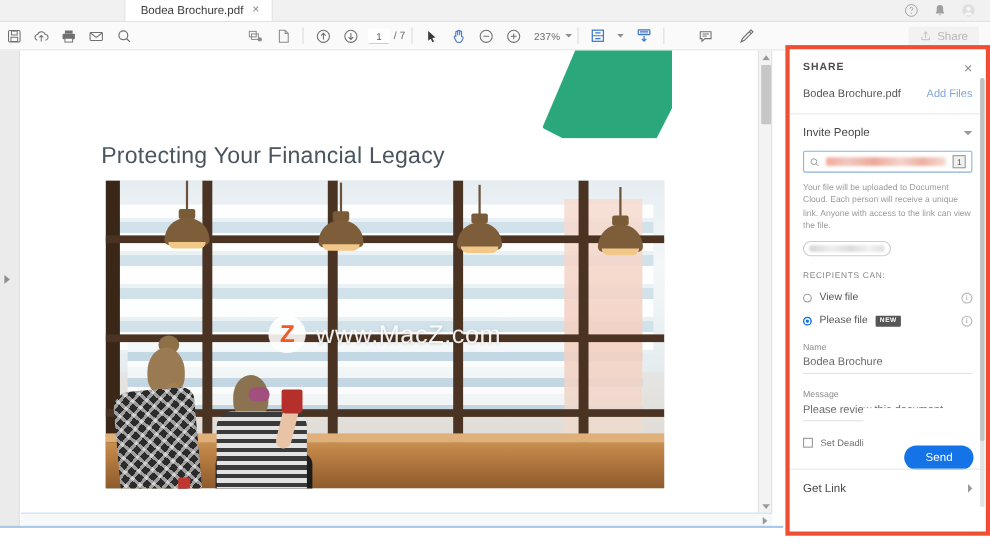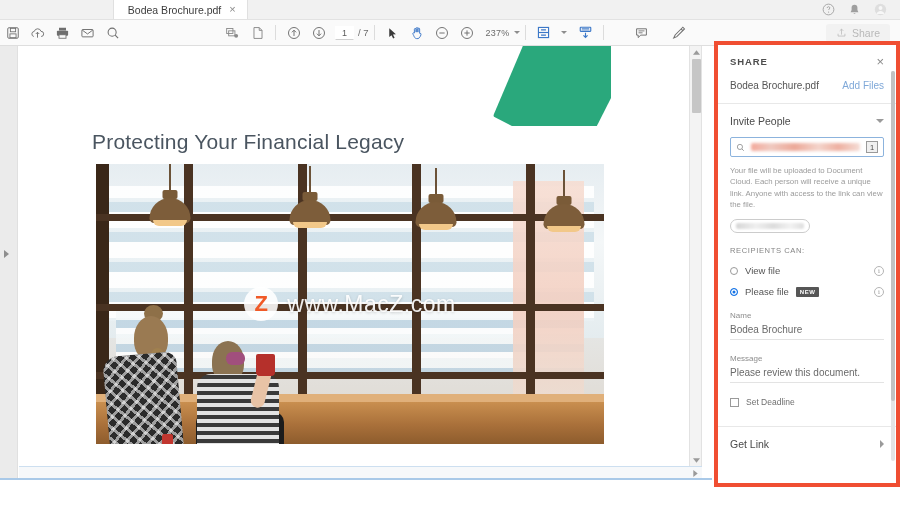--- a/index.html
+++ b/index.html
@@ -798,20 +798,23 @@
           <div class="sp-field-label">Message</div>
           <div class="sp-field-value">Please review this document.</div>
         </div>
 
         <div class="sp-deadline">
           <span class="checkbox"></span>
           <span class="sp-deadline-label">Set Deadline</span>
         </div>
       </div>
 
+      <div class="send-wrap">
+        <button class="send-btn">Send</button>
+      </div>
 
       <div class="sp-getlink">
         <span class="sp-getlink-label">Get Link</span>
         <span class="chev-r"></span>
       </div>
 
       <div class="sp-vscroll">
         <div class="sp-vthumb"></div>
       </div>
     </div>

